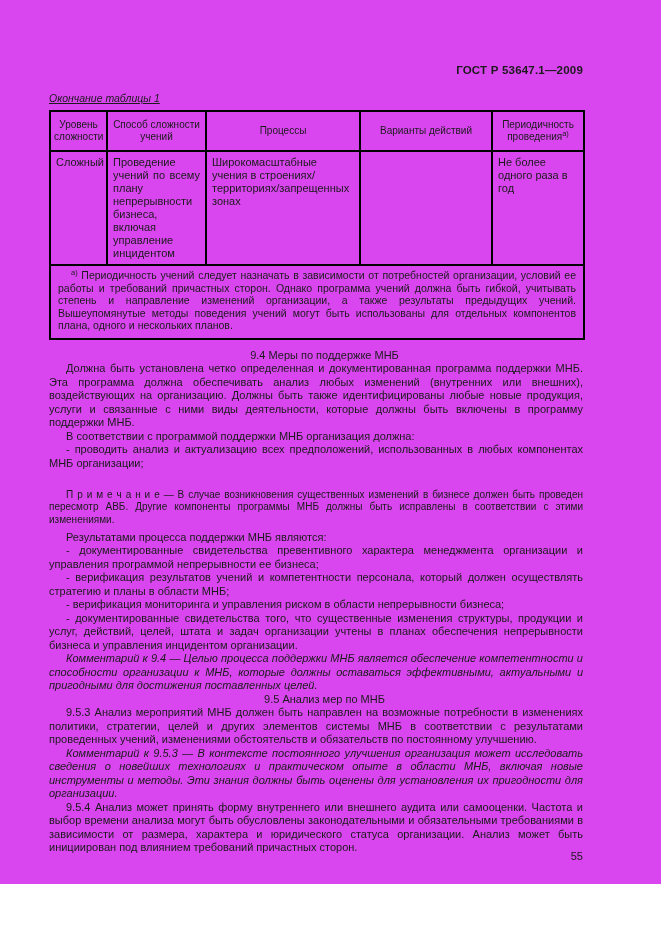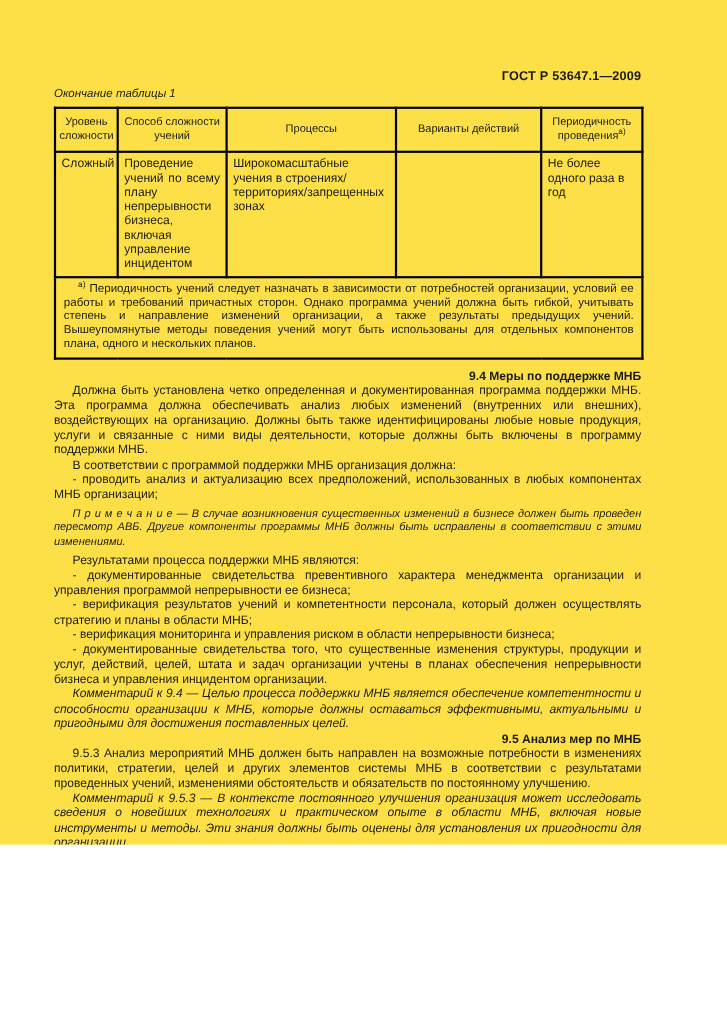--- a/index.html
+++ b/index.html
@@ -3,40 +3,41 @@
 <meta charset="utf-8">
 <style>
   html, body {
     margin: 0;
     padding: 0;
     background: #ffffff;
   }
   .page {
     position: relative;
     width: 661px;
-    height: 768px;
-    background: #fde047;
+    height: 884px;
+    background: #d946ef;
     color: #1b1b1b;
     font-family: "Liberation Sans", sans-serif;
     box-sizing: border-box;
     padding: 64px 78px 0 49px;
     overflow: hidden;
   }
   .doc-header {
     text-align: right;
     font-weight: bold;
     font-size: 11.5px;
     line-height: 13px;
     letter-spacing: 0.2px;
   }
   .table-caption {
-    margin-top: 2px;
+    margin-top: 15px;
     font-style: italic;
     font-size: 10.5px;
     line-height: 12px;
+    text-decoration: underline;
   }
   table.gost-table {
     margin-top: 6px;
     width: 100%;
     border-collapse: collapse;
     table-layout: fixed;
     border-radius: 10px;
   }
   table.gost-table th,
   table.gost-table td {
@@ -77,28 +78,27 @@
     margin-top: 9px;
     font-size: 11px;
     line-height: 13.5px;
     text-align: justify;
   }
   .body-text p {
     margin: 0;
     text-indent: 17px;
   }
   .body-text p.heading {
-    font-weight: bold;
-    text-align: right;
+    font-weight: normal;
+    text-align: center;
   }
   .body-text p.note {
     font-size: 10px;
     line-height: 12.3px;
-    margin: 5px 0 5px 0;
-    font-style: italic;
+    margin: 19px 0 5px 0;
   }
   .body-text p.comment {
     font-style: italic;
   }
   .page-number {
     position: absolute;
     top: 850px;
     right: 78px;
     font-size: 11px;
     line-height: 13px;

